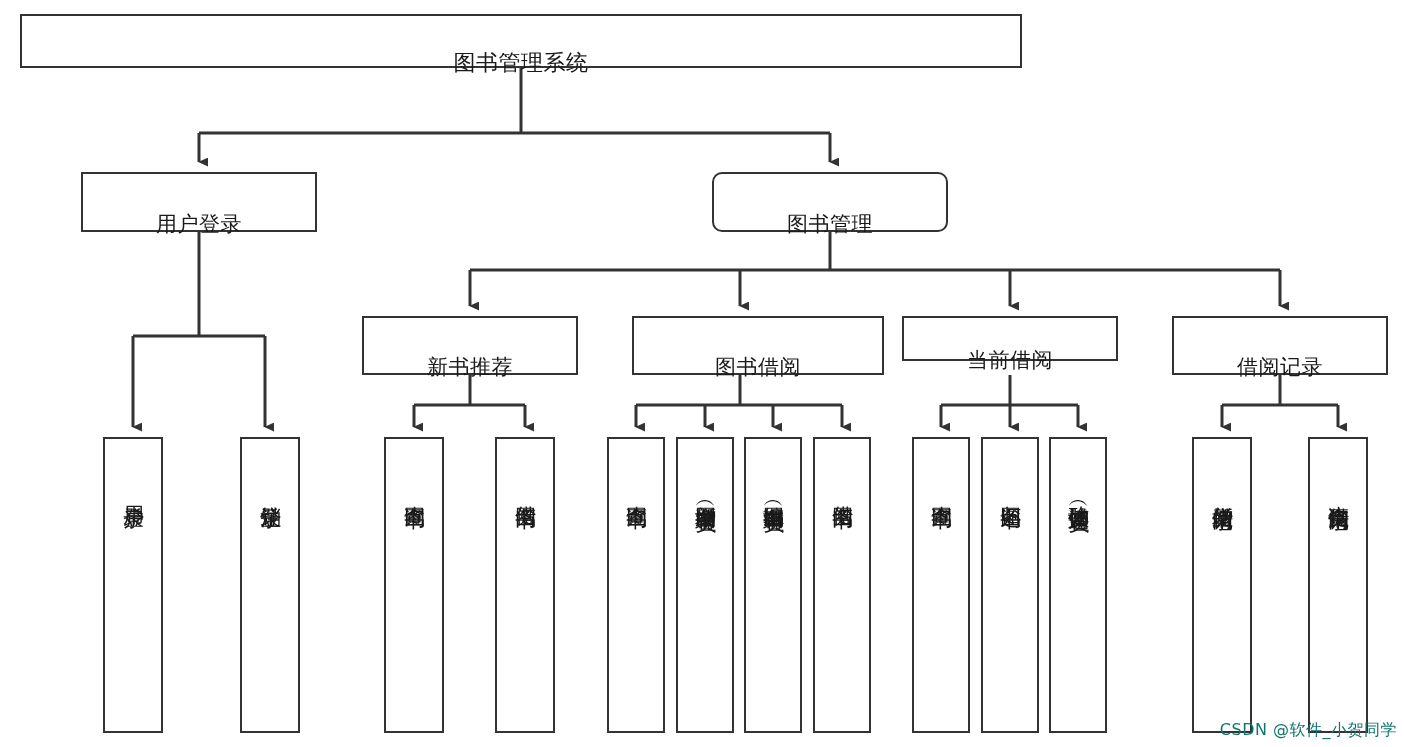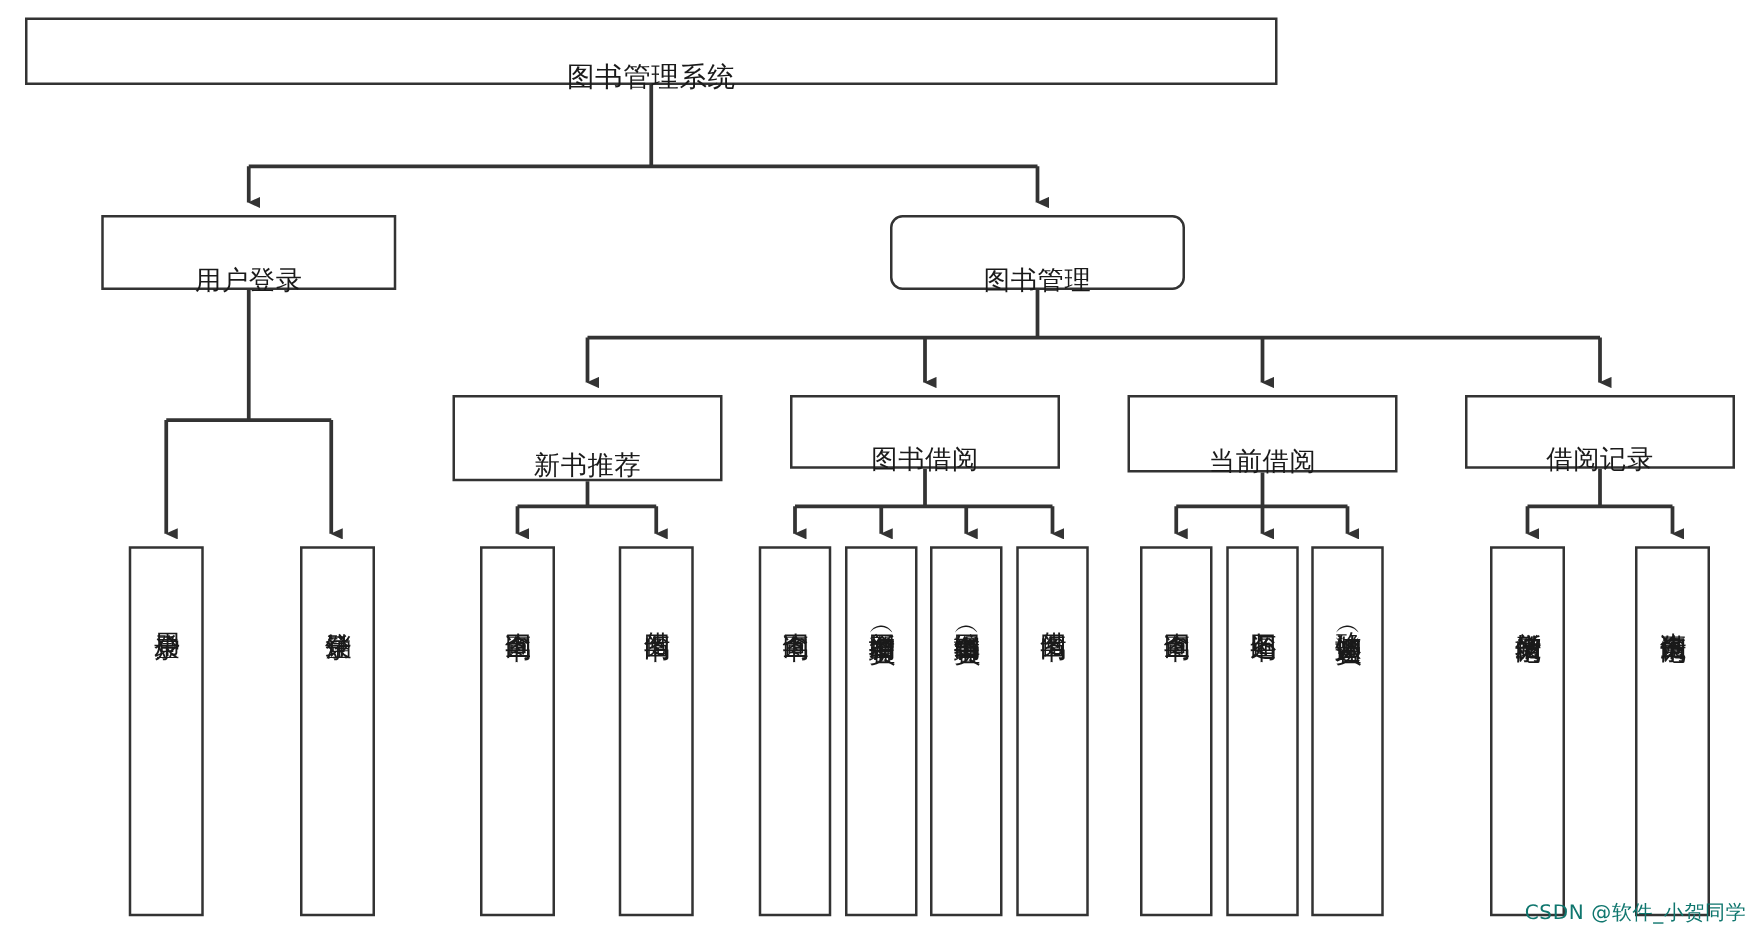--- a/index.html
+++ b/index.html
@@ -131,27 +131,27 @@
     <span class="node-label">图书管理系统</span>
   </div>
 
   <div class="node horizontal" style="left:81px; top:172px; width:236px; height:60px;">
     <span class="node-label">用户登录</span>
   </div>
   <div class="node horizontal" style="left:712px; top:172px; width:236px; height:60px;border-radius:10px;">
     <span class="node-label">图书管理</span>
   </div>
 
-  <div class="node horizontal" style="left:362px; top:316px; width:216px; height:69px;">
+  <div class="node horizontal" style="left:362px; top:316px; width:216px; height:59px;">
     <span class="node-label">新书推荐</span>
   </div>
-  <div class="node horizontal" style="left:632px; top:316px; width:216px; height:59px;">
+  <div class="node horizontal" style="left:632px; top:316px; width:252px; height:59px;">
     <span class="node-label">图书借阅</span>
   </div>
-  <div class="node horizontal" style="left:902px; top:316px; width:216px; height:62px;">
+  <div class="node horizontal" style="left:902px; top:316px; width:216px; height:45px;">
     <span class="node-label">当前借阅</span>
   </div>
   <div class="node horizontal" style="left:1172px; top:316px; width:216px; height:59px;">
     <span class="node-label">借阅记录</span>
   </div>
 
   <div class="node vertical" style="left:103px; top:437px; width:60px; height:296px;">
     <span class="node-label">用户登录</span>
   </div>
   <div class="node vertical" style="left:240px; top:437px; width:60px; height:296px;">

